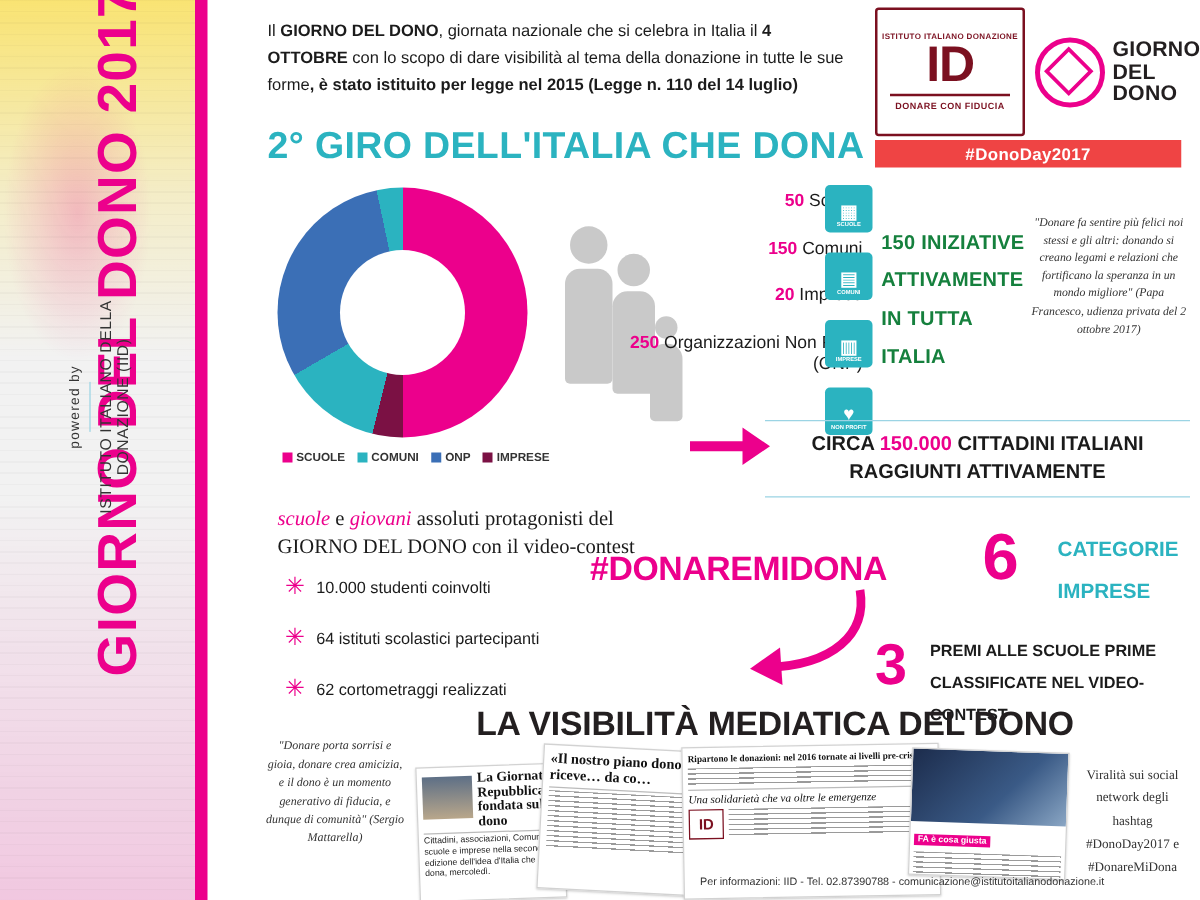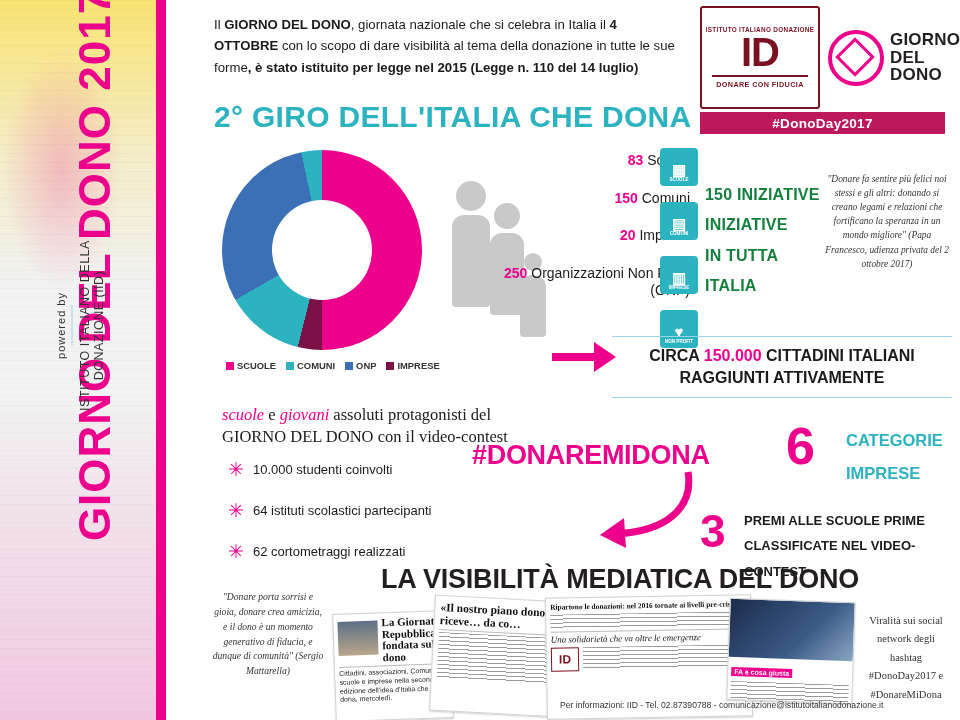--- a/index.html
+++ b/index.html
@@ -79,21 +79,21 @@
     width:48px;height:48px;border:4px solid #ec008c;border-radius:50%;
     position:relative;flex:none;
   }
   .gdd-mark:before{
     content:"";position:absolute;left:9px;top:9px;width:22px;height:22px;
     border:3px solid #ec008c;transform:rotate(45deg);
   }
   .gdd-text{font-size:17px;font-weight:bold;color:#231f20;line-height:1.05;letter-spacing:.2px;}
   .hashtag-bar{
     position:absolute;left:700px;top:112px;width:245px;height:22px;
-    background:#be185d;color:#fff;font-size:13.5px;font-weight:bold;
+    background:#ef4444;color:#fff;font-size:13.5px;font-weight:bold;
     display:flex;align-items:center;justify-content:center;letter-spacing:.3px;
   }
 
   
   .headline{
     position:absolute;left:214px;top:100px;
     font-size:30px;font-weight:bold;color:#2bb3c0;letter-spacing:.3px;
   }
 
   
@@ -311,21 +311,21 @@
   <div class="people">
     <div class="person p-head" style="left:4px;top:6px;width:30px;height:30px;"></div>
     <div class="person p-body" style="left:0px;top:40px;width:38px;height:92px;"></div>
     <div class="person p-head" style="left:42px;top:28px;width:26px;height:26px;"></div>
     <div class="person p-body" style="left:38px;top:58px;width:34px;height:82px;"></div>
     <div class="person p-head" style="left:72px;top:78px;width:18px;height:18px;"></div>
     <div class="person p-body" style="left:68px;top:100px;width:26px;height:62px;"></div>
   </div>
 
   <div class="stats">
-    <div class="stat"><b>83</b> <span>Scuole</span></div>
+    <div class="stat"><b>50</b> <span>Scuole</span></div>
     <div class="stat"><b>150</b> <span>Comuni</span></div>
     <div class="stat"><b>20</b> <span>Imprese</span></div>
     <div class="stat onp"><b>250</b> <span>Organizzazioni Non Profit (ONP)</span></div>
   </div>
 
   <div class="badges">
     <div class="badge">
         <span class="gl">▦</span>
         <span>SCUOLE</span>
       </div>
@@ -338,21 +338,21 @@
         <span>IMPRESE</span>
       </div>
     <div class="badge">
         <span class="gl">♥</span>
         <span>NON PROFIT</span>
       </div>
   </div>
 
   <div class="iniziative">
     <div>150 INIZIATIVE</div>
-    <div>INIZIATIVE</div>
+    <div>ATTIVAMENTE</div>
     <div>IN TUTTA ITALIA</div>
   </div>
 
   <div class="quote-pope">"Donare fa sentire più felici noi stessi e gli altri: donando si creano legami e relazioni che fortificano la speranza in un mondo migliore" (Papa Francesco, udienza privata del 2 ottobre 2017)</div>
 
   <svg class="arrow-pink" viewBox="0 0 66 34">
     <path d="M0 13 h42 v-11 l22 15 -22 15 v-11 h-42 z" fill="#ec008c"></path>
   </svg>
 
   <div class="circa">

